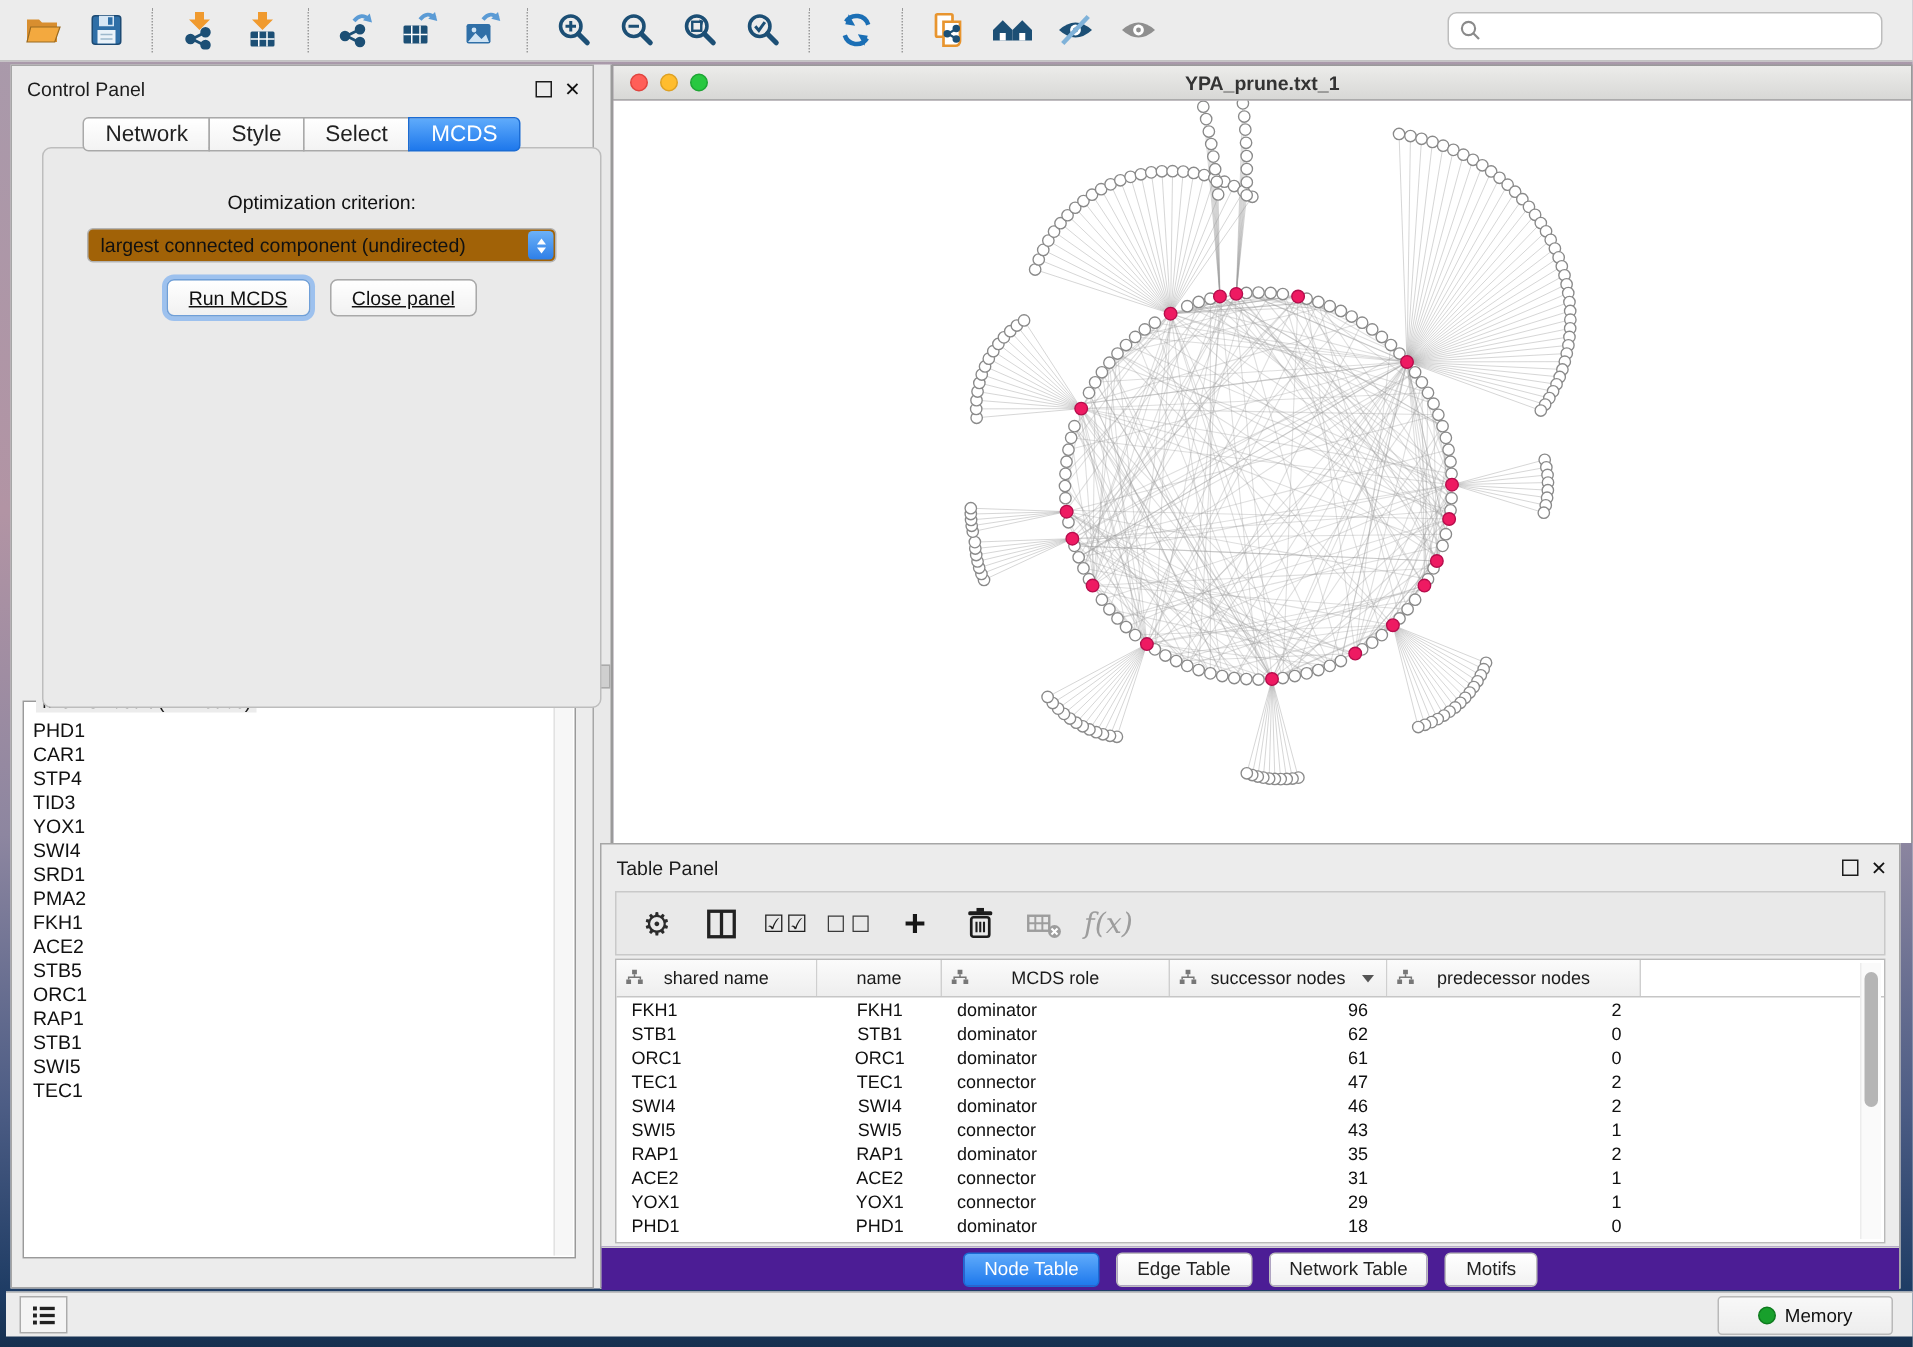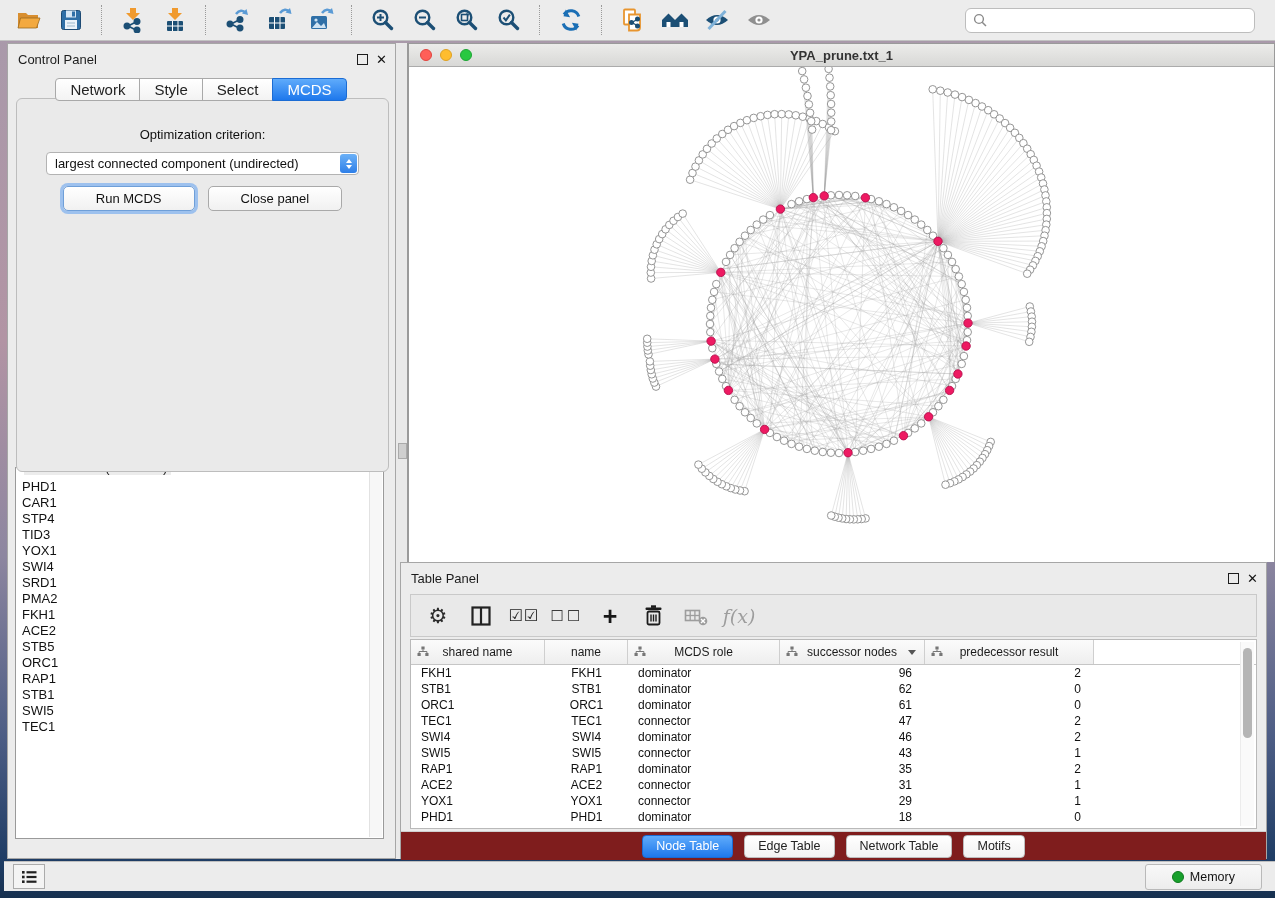--- a/index.html
+++ b/index.html
@@ -19,33 +19,33 @@
   .panel-title-row{display:flex;align-items:center;height:26px;padding:2px 8px 0 10px;font-size:13px;color:#1c1c1c;}
   .win-mini{margin-left:auto;display:flex;align-items:center;gap:8px;}
   .mini-float{width:9px;height:9px;border:1.6px solid #1c1c1c;display:inline-block;}
   .mini-close{font-size:13px;font-weight:bold;color:#111;line-height:9px;}
   .cp-tabs{display:flex;justify-content:center;margin-top:6px;position:relative;z-index:3;}
   .cp-tab{height:21px;line-height:21px;padding:0 14px;background:linear-gradient(#ffffff,#f3f3f3);
     border:1px solid #a9a9a9;margin-left:-1px;font-size:15px;color:#222;}
   .cp-tab:first-child{border-radius:4px 0 0 4px;}
   .cp-tab:last-child{border-radius:0 4px 4px 0;}
   .cp-tab.active{background:linear-gradient(#5fabfb,#1e78ec);border-color:#1b6cd4;color:#fff;}
-  .cp-inner{position:absolute;left:8px;top:54px;width:373px;height:374px;background:#eaeaea;
+  .cp-inner{position:absolute;left:20px;top:54px;width:373px;height:374px;background:#eaeaea;
     border:1px solid #bdbdbd;border-radius:6px;box-sizing:border-box;z-index:1;}
   .opt-label{text-align:center;margin-top:28px;font-size:13px;color:#111;}
-  .combo{margin:10px auto 0 auto;width:313px;height:23px;background:#ffffff;border:1px solid #b3b3b3;border-radius:4px;
+  .combo{margin:10px auto 0 auto;width:313px;height:23px;background:#a16207;border:1px solid #b3b3b3;border-radius:4px;
     display:flex;align-items:center;box-sizing:border-box;}
   .combo .val{flex:1;font-size:13px;color:#111;padding-left:8px;white-space:nowrap;}
   .stepper{width:17px;height:19px;margin:1px;border-radius:3px;background:linear-gradient(#6cb1f7,#2e7fe8);
     display:flex;flex-direction:column;align-items:center;justify-content:center;gap:2px;}
   .tri-up{width:0;height:0;border-left:3.5px solid transparent;border-right:3.5px solid transparent;border-bottom:4px solid #fff;}
   .tri-dn{width:0;height:0;border-left:3.5px solid transparent;border-right:3.5px solid transparent;border-top:4px solid #fff;}
   .btn-row{display:flex;justify-content:center;gap:13px;margin-top:11px;}
-  .btn{height:23px;padding:0 32px;font-size:13px;color:#111;background:linear-gradient(#ffffff,#f1f1f1);
-    border:1px solid #a9a9a9;border-radius:5px;display:flex;align-items:center;}
+  .btn{height:23px;padding:0 14px;font-size:13px;color:#111;background:linear-gradient(#ffffff,#f1f1f1);
+    border:1px solid #a9a9a9;border-radius:5px;display:flex;align-items:center;text-decoration:underline;}
   .btn.focused{box-shadow:0 0 0 3px rgba(105,165,240,.6);border-color:#6f9fd8;}
   .fieldset{position:absolute;left:7px;top:423px;width:369px;height:372px;border:1px solid #9a9a9a;background:#fff;box-sizing:border-box;}
   .legend{position:absolute;top:-8px;left:8px;background:#ececec;padding:0 4px;font-size:13px;color:#1a1a1a;}
   .mcds-list{position:absolute;left:1px;top:11px;right:13px;bottom:1px;overflow:hidden;}
   .mcds-item{font-size:13px;color:#111;line-height:16px;padding-left:5px;}
   .list-scroll{position:absolute;top:1px;right:1px;width:12px;bottom:1px;background:#f7f7f7;border-left:1px solid #e2e2e2;}
   
   .splitter{position:absolute;left:396px;top:43px;width:12px;height:816px;background:#e9e9e9;border-right:1px solid #9a9a9a;box-sizing:border-box;}
   .split-handle{position:absolute;left:2px;top:400px;width:7px;height:14px;background:#cfcfcf;border:1px solid #aaa;}
   
@@ -77,21 +77,21 @@
   .th .sortchev{position:absolute;right:8px;top:10px;width:0;height:0;
     border-left:4px solid transparent;border-right:4px solid transparent;border-top:5px solid #555;}
   .tr{display:flex;height:16px;align-items:center;}
   .td{font-size:12px;color:#101010;box-sizing:border-box;white-space:nowrap;overflow:hidden;}
   .td.left{padding-left:10px;text-align:left;}
   .td.center{text-align:center;}
   .td.right{padding-right:13px;text-align:right;}
   .tbl-scroll{position:absolute;top:2px;right:2px;width:13px;bottom:2px;background:#fafafa;border-left:1px solid #ececec;}
   .tbl-thumb{position:absolute;left:2px;top:6px;width:9px;height:90px;background:#b5b5b5;border-radius:5px;}
   .tp-tabs{position:absolute;left:0;right:0;top:268px;height:28px;border-top:1px solid #cfcfcf;
-    display:flex;justify-content:center;align-items:center;gap:11px;background:#7f1d1d;}
+    display:flex;justify-content:center;align-items:center;gap:11px;background:#4c1d95;}
   .tp-tab{height:21px;line-height:21px;padding:0 13px;background:linear-gradient(#ffffff,#f2f2f2);
     border:1px solid #bdbdbd;border-radius:4px;font-size:12.5px;color:#222;}
   .tp-tab.active{background:linear-gradient(#5fabfb,#1e78ec);border-color:#1b6cd4;color:#fff;}
   
   .statusbar{position:absolute;left:4px;top:861px;width:1271px;height:30px;background:#ececec;
     border-top:1px solid #bfbfbf;display:flex;align-items:center;box-sizing:border-box;}
   .list-btn{margin-left:9px;width:30px;height:23px;background:#f4f4f4;border:1px solid #ababab;
     display:flex;align-items:center;justify-content:center;}
   .mem-btn{margin-left:auto;margin-right:13px;height:24px;background:linear-gradient(#f8f8f8,#ededed);
     border:1px solid #b9b9b9;border-radius:3px;display:flex;align-items:center;gap:6px;padding:0 26px;font-size:12.5px;color:#111;}
@@ -1104,21 +1104,21 @@
           <span>successor nodes</span>
           <span class="sortchev"></span>
         </div>
         <div class="th" style="width: 169px;">
           <svg width="12" height="11" viewBox="0 0 12 11" class="org">
             <rect x="4.4" y="0.5" width="3.2" height="3" fill="#777"></rect>
             <rect x="0.5" y="7" width="3.2" height="3" fill="#777"></rect>
             <rect x="8.3" y="7" width="3.2" height="3" fill="#777"></rect>
             <path d="M6 3.5v2M2.1 7V5.5h7.8V7" fill="none" stroke="#777" stroke-width="1"></path>
           </svg>
-          <span>predecessor result</span>
+          <span>predecessor nodes</span>
         </div>
       </div>
     <div id="tbl-body">
         <div class="tr">
           <div class="td left" style="width: 134px;">FKH1</div>
           <div class="td center" style="width: 83px;">FKH1</div>
           <div class="td left" style="width: 152px;">dominator</div>
           <div class="td right" style="width: 145px;">96</div>
           <div class="td right" style="width: 169px;">2</div>
         </div>

